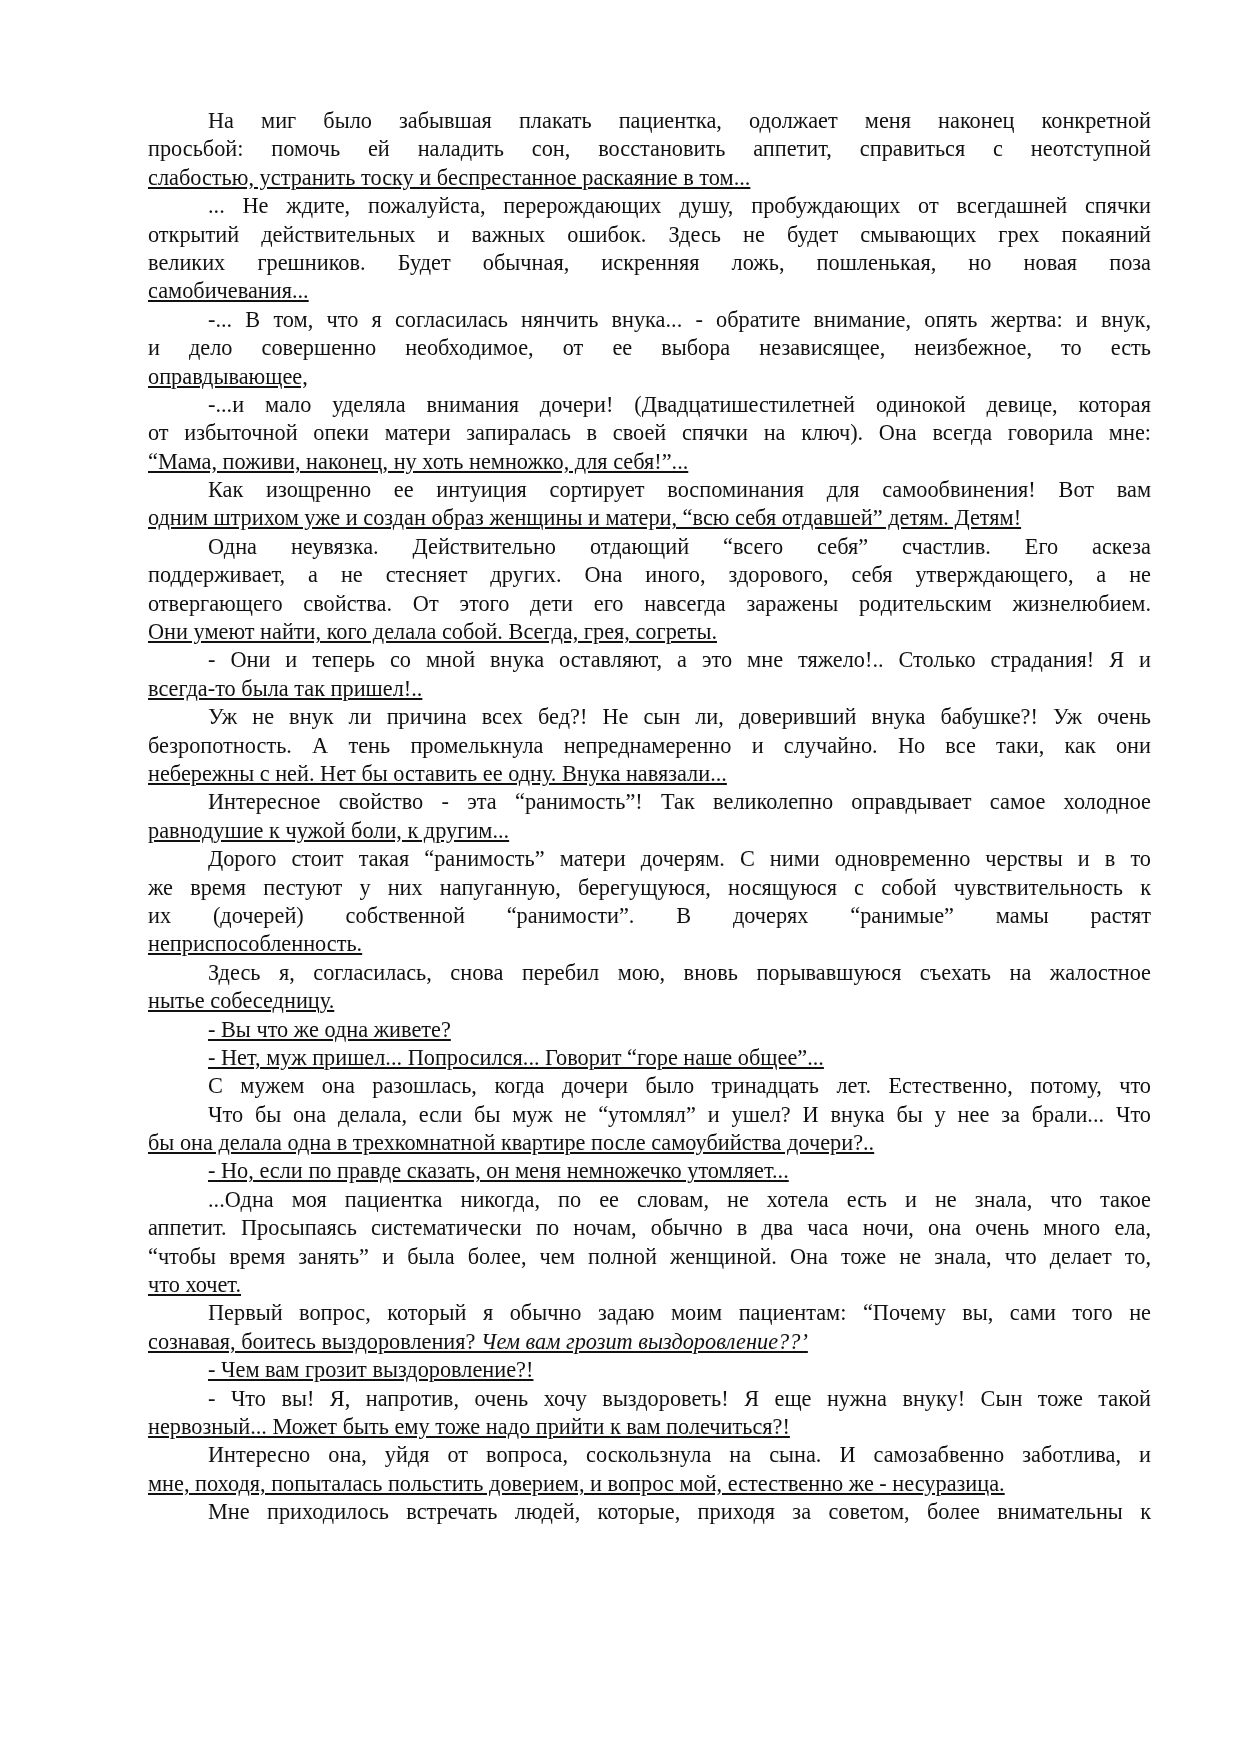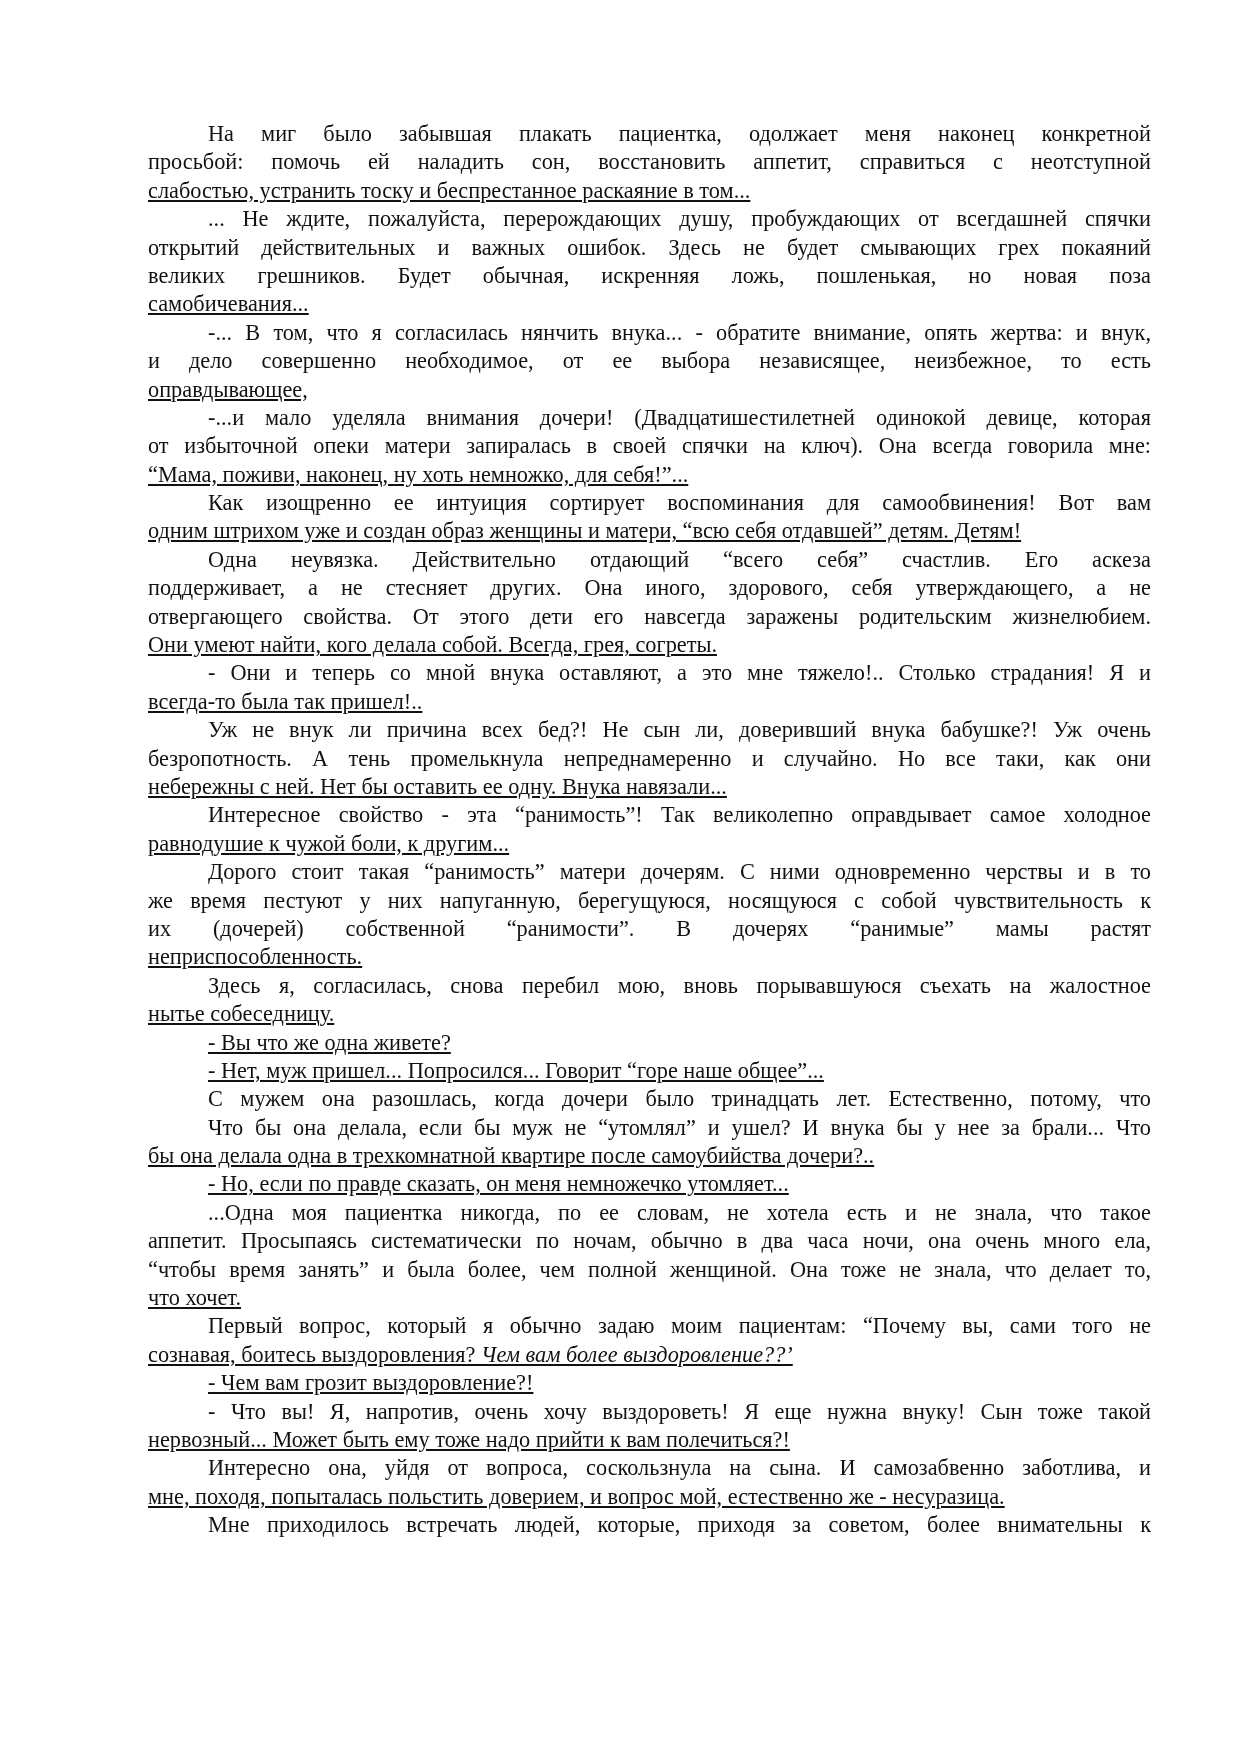--- a/index.html
+++ b/index.html
@@ -1,20 +1,20 @@
 <!DOCTYPE html>
 <html><head>
 <meta charset="utf-8">
 <style>
   html, body { margin: 0; padding: 0; background: #ffffff; }
   body { width: 1240px; height: 1754px; position: relative; overflow: hidden; }
   .page {
     position: absolute;
     left: 148px;
-    top: 120px;
+    top: 107px;
     width: 1003px;
     font-family: "Liberation Serif", "DejaVu Serif", serif;
     font-size: 22.3px;
     color: #111111;
   }
   .para { margin: 0; padding: 0; }
   .line {
     display: block;
     height: 28.4px;
     line-height: 28.4px;
@@ -101,21 +101,21 @@
       <span class="line first last">- Но, если по правде сказать, он меня немножечко утомляет...</span>
     </div>
     <div class="para">
       <span class="line first">...Одна моя пациентка никогда, по ее словам, не хотела есть и не знала, что такое</span>
       <span class="line">аппетит. Просыпаясь систематически по ночам, обычно в два часа ночи, она очень много ела,</span>
       <span class="line">“чтобы время занять” и была более, чем полной женщиной. Она тоже не знала, что делает то,</span>
       <span class="line last">что хочет.</span>
     </div>
     <div class="para">
       <span class="line first">Первый вопрос, который я обычно задаю моим пациентам: “Почему вы, сами того не</span>
-      <span class="line last"><span>сознавая, боитесь выздоровления? </span><span class="ital">Чем вам более выздоровление??’</span></span>
+      <span class="line last"><span>сознавая, боитесь выздоровления? </span><span class="ital">Чем вам грозит выздоровление??’</span></span>
     </div>
     <div class="para">
       <span class="line first last">- Чем вам грозит выздоровление?!</span>
     </div>
     <div class="para">
       <span class="line first">- Что вы! Я, напротив, очень хочу выздороветь! Я еще нужна внуку! Сын тоже такой</span>
       <span class="line last">нервозный... Может быть ему тоже надо прийти к вам полечиться?!</span>
     </div>
     <div class="para">
       <span class="line first">Интересно она, уйдя от вопроса, соскользнула на сына. И самозабвенно заботлива, и</span>

